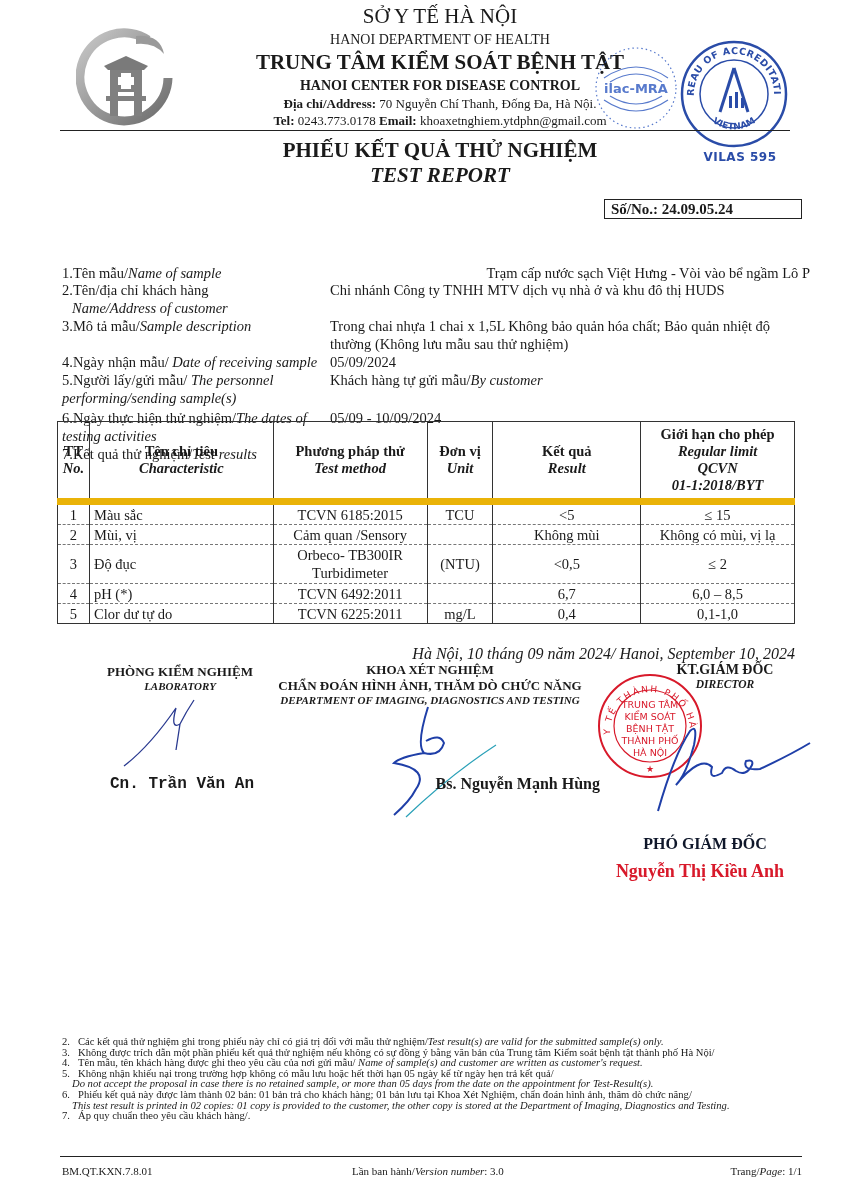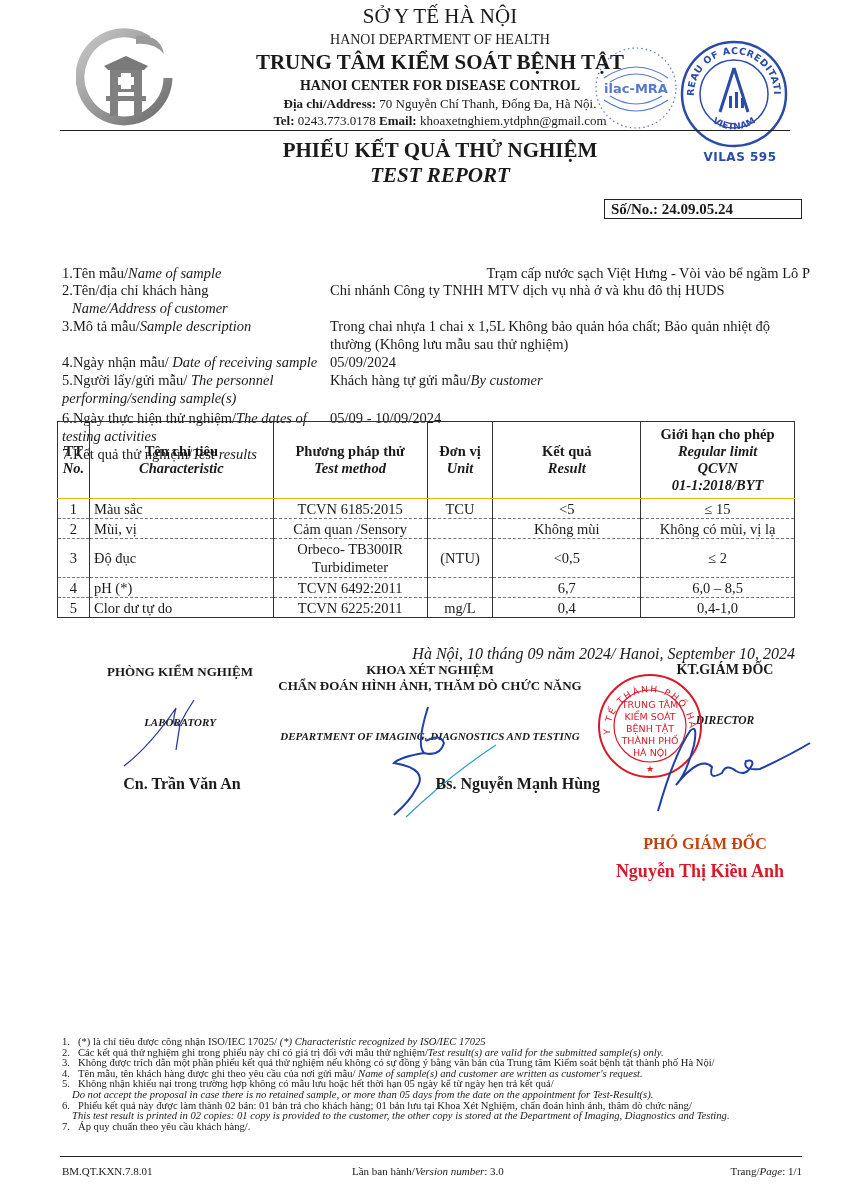--- a/index.html
+++ b/index.html
@@ -32,39 +32,39 @@
                font-size: 15px; font-weight: bold; box-sizing: border-box; padding-left: 6px; line-height: 18px; }
 
   
   .info-row { position: absolute; font-size: 14.5px; line-height: 17.5px; margin-top: 44px; }
   .lbl { left: 62px; width: 270px; }
   .val { left: 330px; width: 480px; }
 
   
   #tbl { left: 57px; top: 421px; width: 738px; border-collapse: collapse; font-size: 14.5px; }
   #tbl th, #tbl td { border-left: 1px solid #333; border-right: 1px solid #333; padding: 0 4px; }
-  #tbl th { font-weight: bold; text-align: center; line-height: 17px; border-bottom: 1px solid #eab308; height: 76px; }
+  #tbl th { font-weight: bold; text-align: center; line-height: 17px; border-bottom: 7px solid #eab308; height: 76px; }
   #tbl tr.r td { border-top: 1px dashed #777; height: 19px; line-height: 18px; }
   #tbl tr.r.tall td { height: 38px; }
   #tbl { border: 1.5px solid #333; }
   #tbl td.c { text-align: center; }
   #tbl th .en { font-style: italic; }
 
   
   #date-line { left: 300px; top: 645px; width: 495px; text-align: right; font-size: 16px; font-style: italic; }
   .sig-head { font-size: 13px; font-weight: bold; }
-  .sig-sub { font-size: 11px; font-weight: bold; font-style: italic; margin-top: 36px; }
+  .sig-sub { font-size: 11px; font-weight: bold; font-style: italic; }
   #sig-lab { left: 70px; top: 664px; width: 220px; }
   #sig-dep { left: 260px; top: 662px; width: 340px; }
   #sig-dir { left: 650px; top: 662px; width: 150px; }
   .sig-name { font-size: 16px; font-weight: bold; }
-  #lab-name { left: 72px; top: 775px; width: 220px; }
+  #lab-name { left: 72px; top: 775px; width: 220px; font-family: Liberation Mono, monospace; }
   #dep-name { left: 300px; top: 775px; width: 300px; text-align: right; }
   #stamp { left: 596px; top: 672px; width: 108px; height: 108px; }
-  #vice-title { left: 600px; top: 835px; width: 210px; font-size: 16px; color: #c2410c; text-align: center; font-weight: bold; }
+  #vice-title { left: 600px; top: 835px; width: 210px; font-size: 16px; color: #0f172a; text-align: center; font-weight: bold; }
   #vice-name { left: 590px; top: 861px; width: 220px; font-size: 18px; color: #d8192a; text-align: center; font-weight: bold; }
 
   
   #notes { left: 62px; top: 1037px; width: 740px; font-size: 10.6px; line-height: 10.6px; }
   #notes div { white-space: nowrap; }
   #notes .n { padding-left: 0; }
   #notes .n .num { display: inline-block; width: 16px; }
   #notes .en { font-style: italic; padding-left: 10px; }
   #foot-rule { left: 60px; top: 1156px; width: 742px; border-top: 1px solid #222; }
   #foot { left: 62px; top: 1165px; width: 740px; font-size: 11px; }
@@ -245,21 +245,21 @@
       <td class="c"></td>
       <td class="c">6,7</td>
       <td class="c">6,0 – 8,5</td>
     </tr>
     <tr class="r">
       <td class="c">5</td>
       <td>Clor  dư  tự do</td>
       <td class="c">TCVN 6225:2011</td>
       <td class="c">mg/L</td>
       <td class="c">0,4</td>
-      <td class="c">0,4-1,0</td>
+      <td class="c">0,1-1,0</td>
     </tr>
   </tbody>
 </table>
 
 <div id="date-line" class="abs">Hà Nội, 10 tháng 09 năm 2024/ Hanoi, September 10, 2024</div>
 
 <div id="sig-lab" class="abs center">
   <div class="sig-head">PHÒNG KIỂM NGHIỆM</div>
   <div class="sig-sub">LABORATORY</div>
 </div>
@@ -303,21 +303,20 @@
   <text x="54" y="100" text-anchor="middle" font-size="9" fill="#d8192a">★</text>
 </svg>
 <svg class="abs" style="left:650px; top:715px; width:170px; height:100px" viewBox="0 0 170 100">
   <path d="M8 96 Q24 40 40 16 Q48 8 44 30 Q36 60 26 70 Q50 40 62 52 Q58 66 72 58 Q76 48 86 56 Q96 62 102 50 Q104 44 96 46 Q92 56 110 54 Q140 40 160 28" fill="none" stroke="#1f3fa8" stroke-width="2"></path>
 </svg>
 
 <div id="vice-title" class="abs">PHÓ GIÁM ĐỐC</div>
 <div id="vice-name" class="abs">Nguyễn Thị Kiều Anh</div>
 
 <div id="notes" class="abs">
-  <div class="n"><span class="num">1.</span><span>(*) là chỉ tiêu được công nhận ISO/IEC 17025/ </span><i>(*) Characteristic recognized by ISO/IEC 17025</i></div>
   <div class="n"><span class="num">2.</span><span>Các kết quả thử nghiệm ghi trong phiếu này chỉ có giá trị đối với mẫu thử nghiệm/</span><i>Test result(s) are valid for the submitted sample(s) only.</i></div>
   <div class="n"><span class="num">3.</span><span>Không được trích dẫn một phần phiếu kết quả thử nghiệm nếu không có sự đồng ý bằng văn bản của Trung tâm Kiểm soát bệnh tật thành phố Hà Nội/</span></div>
   <div class="n"><span class="num">4.</span><span>Tên mẫu, tên khách hàng được ghi theo yêu cầu của nơi gửi mẫu/ </span><i>Name of sample(s) and customer are written as customer's request.</i></div>
   <div class="n"><span class="num">5.</span><span>Không nhận khiếu nại trong trường hợp không có mẫu lưu hoặc hết thời hạn 05 ngày kể từ ngày hẹn trả kết quả/</span></div>
   <div class="en">Do not accept the proposal in case there is no retained sample, or more than 05 days from the date on the appointment for Test-Result(s).</div>
   <div class="n"><span class="num">6.</span><span>Phiếu kết quả này được làm thành 02 bản: 01 bản trả cho khách hàng; 01 bản lưu tại Khoa Xét Nghiệm, chẩn đoán hình ảnh, thăm dò chức năng/</span></div>
   <div class="en">This test result is printed in 02 copies: 01 copy is provided to the customer, the other copy is stored at the Department of Imaging, Diagnostics and Testing.</div>
   <div class="n"><span class="num">7.</span><span>Áp quy chuẩn theo yêu cầu khách hàng/.</span></div>
 </div>
 

